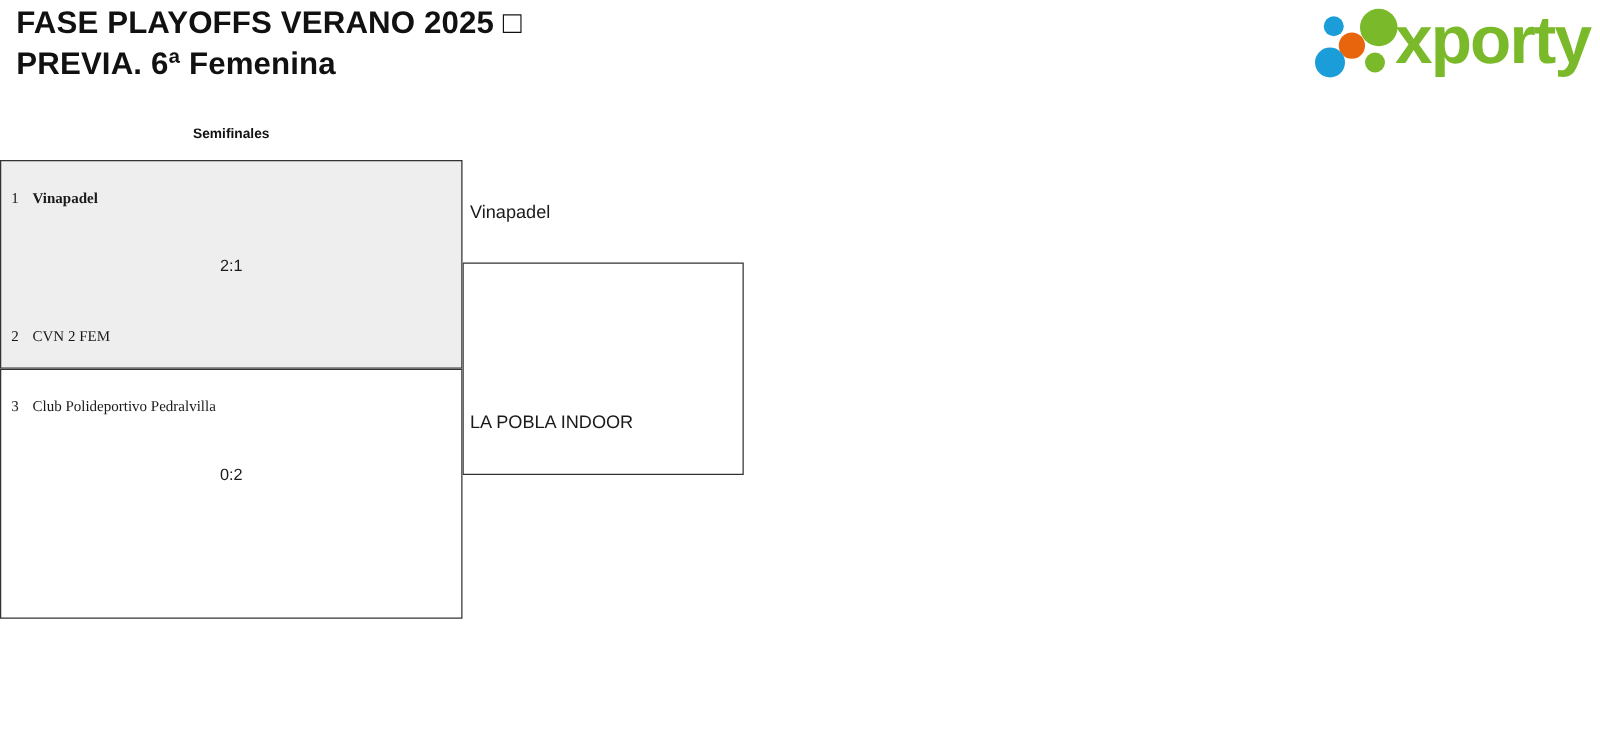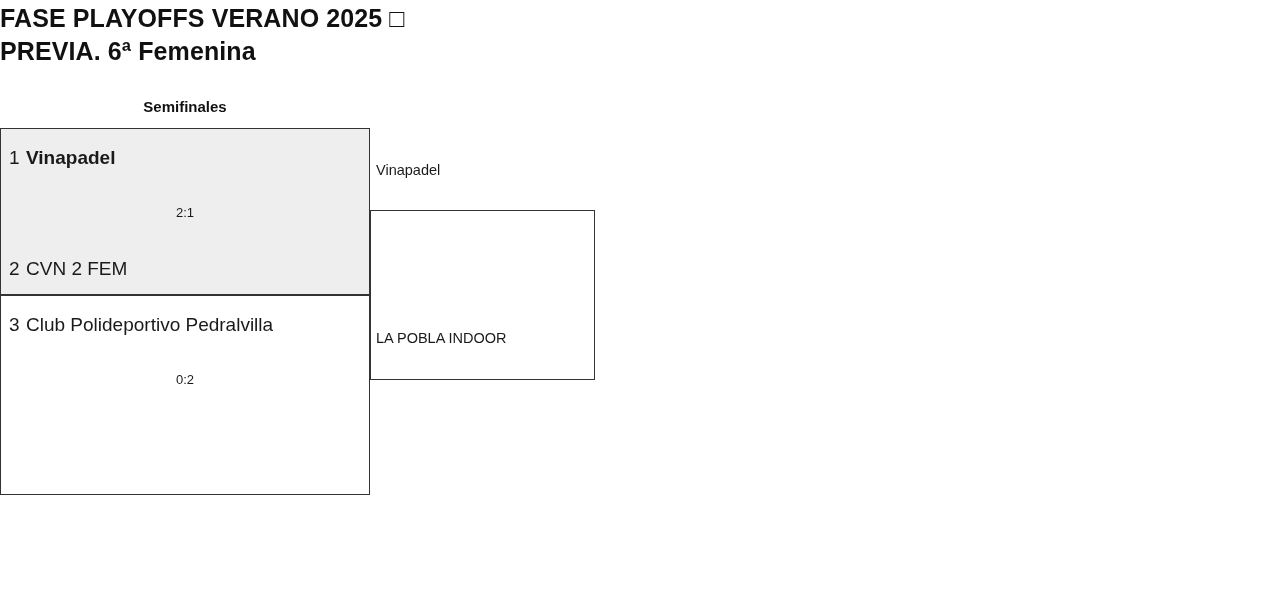--- a/index.html
+++ b/index.html
@@ -28,20 +28,21 @@
     position: absolute;
     left: 0px;
     top: 2px;
     width: 700px;
     font-size: 25px;
     font-weight: 700;
     line-height: 33px;
     letter-spacing: 0.1px;
     color: #111111;
     white-space: pre-line;
+    padding-left: 13px;
   }
 
   
   #brand-logo {
     position: absolute;
     left: 1048px;
     top: 4px;
     width: 228px;
     height: 64px;
   }
@@ -65,21 +66,21 @@
     font-size: 54px;
     font-weight: 700;
     letter-spacing: -1.5px;
     line-height: 64px;
   }
 
   
   .round-header {
     position: absolute;
     top: 96px;
-    font-size: 15px;
+    font-size: 11px;
     font-weight: 700;
     line-height: 22px;
     text-align: center;
     color: #111111;
   }
   #round-header-0 { left: 0px;   width: 370px; }
   #round-header-1 { left: 370px; width: 226px; }
 
   
   #bracket {
@@ -100,24 +101,25 @@
 
   #match-semi-1  { left: 0px;   top: 128px; width: 370px; height: 167px; }
   #match-semi-2  { left: 0px;   top: 295px; width: 370px; height: 200px; }
   #match-final   { left: 370px; top: 210px; width: 225px; height: 170px; }
 
   .competitor {
     position: absolute;
     left: 0;
     width: 100%;
     height: 22px;
-    font-size: 19px;
+    font-size: 12px;
     line-height: 22px;
     white-space: nowrap;
     color: #1a1a1a;
+    font-family: Liberation Serif, serif;
   }
   .competitor .seed {
     display: inline-block;
     width: 17px;
     padding-left: 8px;
     font-weight: 400;
     color: #1a1a1a;
   }
   .competitor .team-name { font-weight: 400; }
   .competitor.winner .team-name { font-weight: 700; }
@@ -150,20 +152,30 @@
   #final-slot-top    { left: 376px; top: 159px; }
   #final-slot-bottom { left: 376px; top: 327px; }
 </style>
 </head>
 <body>
 
 <div id="header">
   <div id="page-title">FASE PLAYOFFS VERANO 2025 □
 PREVIA. 6ª Femenina</div>
 
+  <div id="brand-logo">
+    <div id="logo-dots">
+      <span class="logo-dot" id="logo-dot-blue-small" style="background:#1b9dd9;"></span>
+      <span class="logo-dot" id="logo-dot-orange" style="background:#e8650d;"></span>
+      <span class="logo-dot" id="logo-dot-blue-large" style="background:#1b9dd9;"></span>
+      <span class="logo-dot" id="logo-dot-green-large" style="background:#7ab929;"></span>
+      <span class="logo-dot" id="logo-dot-green-small" style="background:#7ab929;"></span>
+    </div>
+    <div id="logo-wordmark" style="color:#7ab929;">xporty</div>
+  </div>
 </div>
 
 <div id="bracket">
 
   <div class="round-header" id="round-header-0">Semifinales</div>
 
   <div class="match-box shaded" id="match-semi-1">
     <div class="competitor slot-top winner">
       <span class="seed">1</span><span class="team-name">Vinapadel</span>
     </div>

